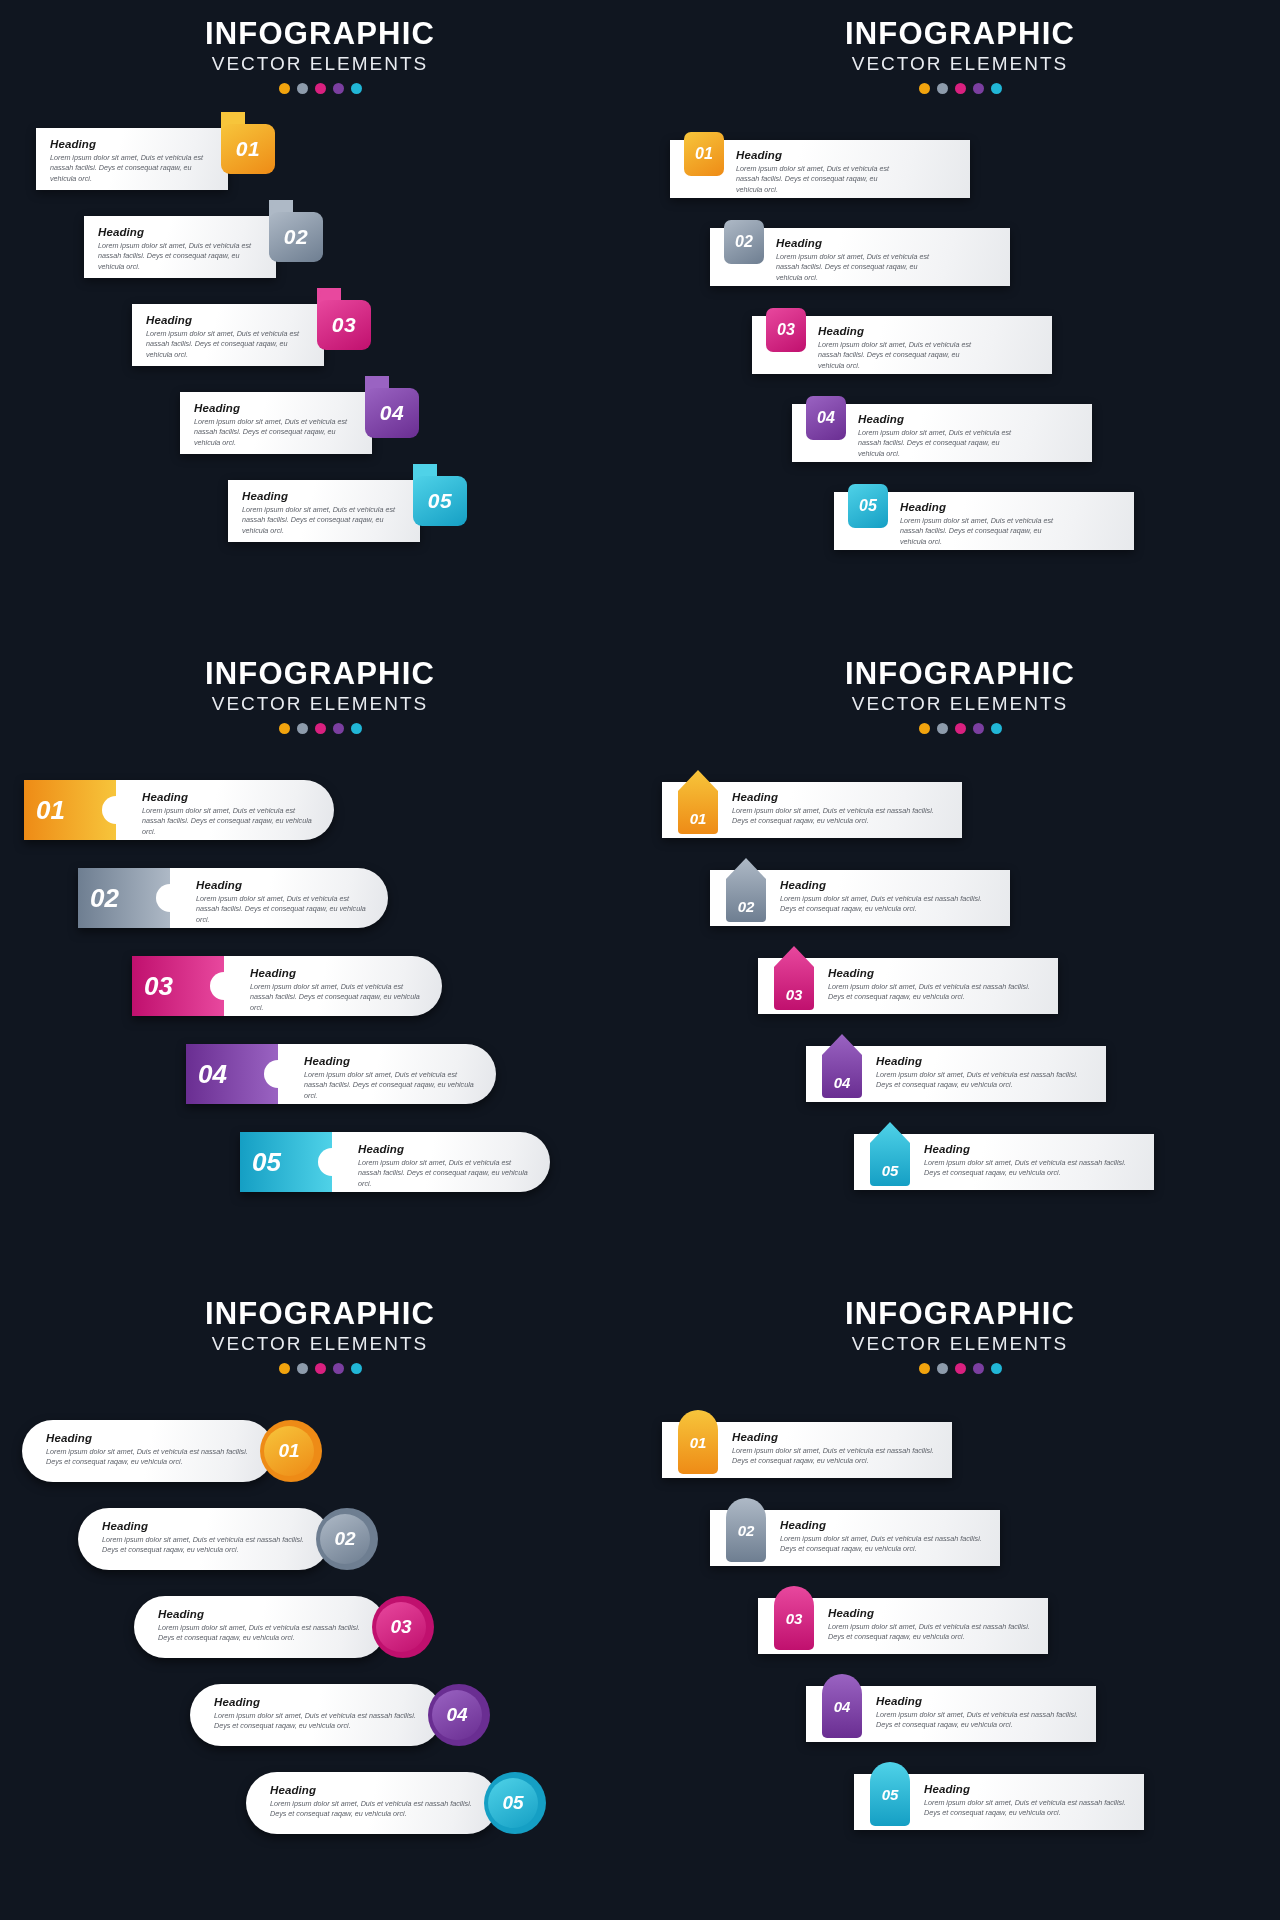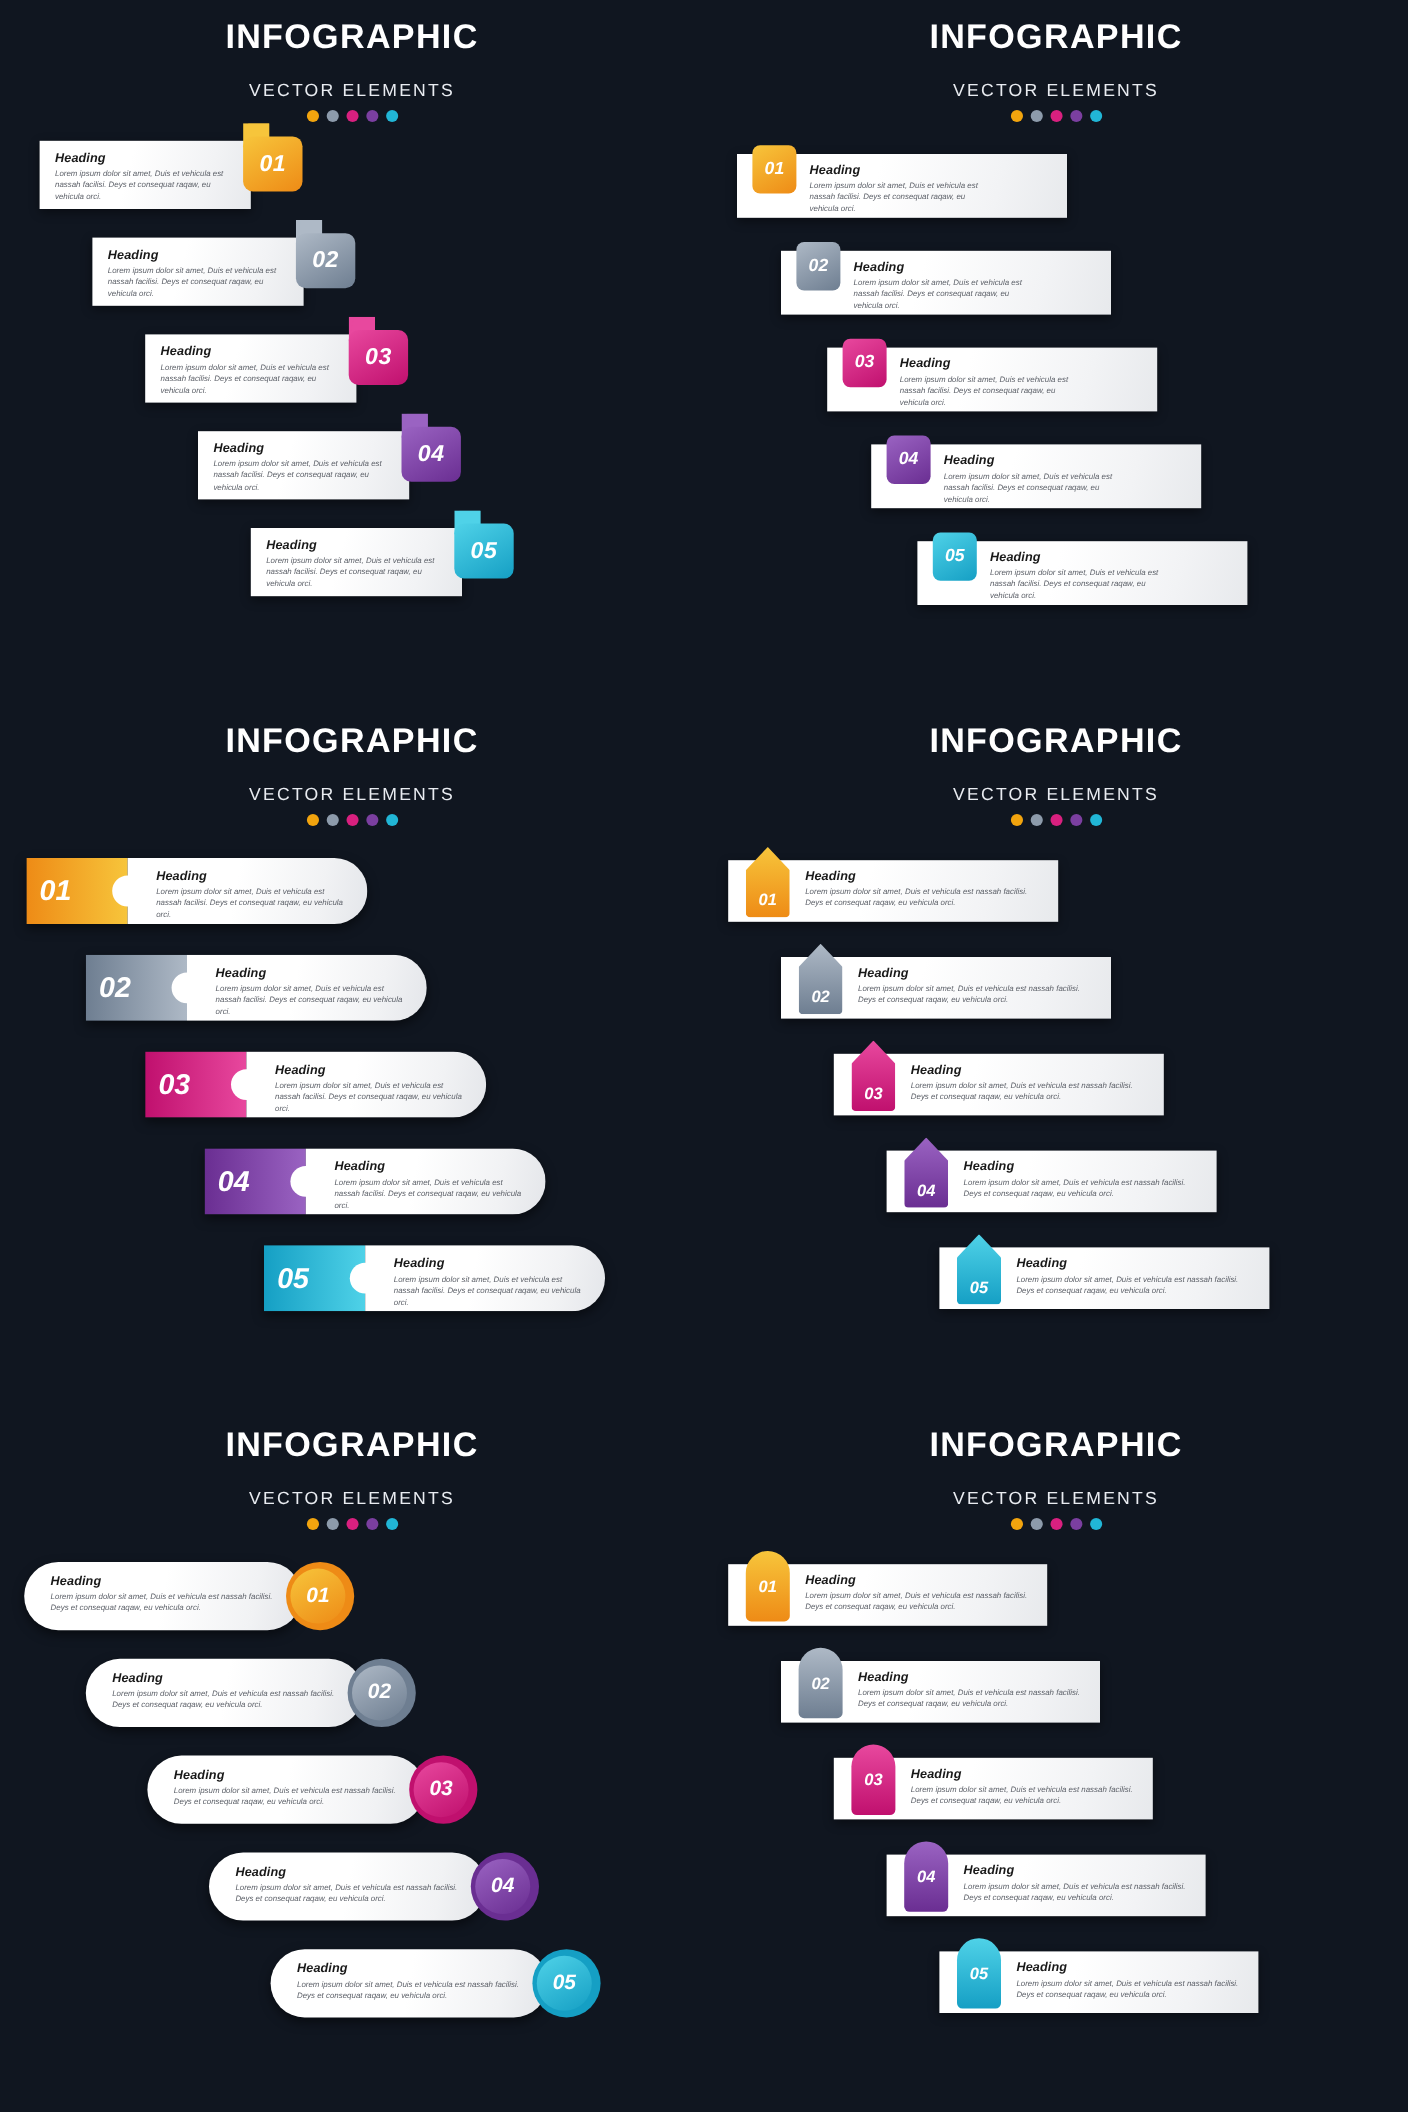--- a/index.html
+++ b/index.html
@@ -26,24 +26,24 @@
   
   .p-head { text-align: center; padding-top: 18px; }
   .p-title {
     font-size: 31px;
     font-weight: 700;
     letter-spacing: 1.2px;
     color: #ffffff;
     line-height: 1.05;
   }
   .p-sub {
-    font-size: 16px;
+    font-size: 19px;
     letter-spacing: 2.0px;
     color: #e9ecf1;
-    margin-top: 23px;
+    margin-top: 2px;
     font-weight: 400;
   }
   .p-dots {
     margin-top: 8px;
     display: flex;
     justify-content: center;
     gap: 7px;
   }
   .p-dots i {
     width: 11px; height: 11px;

